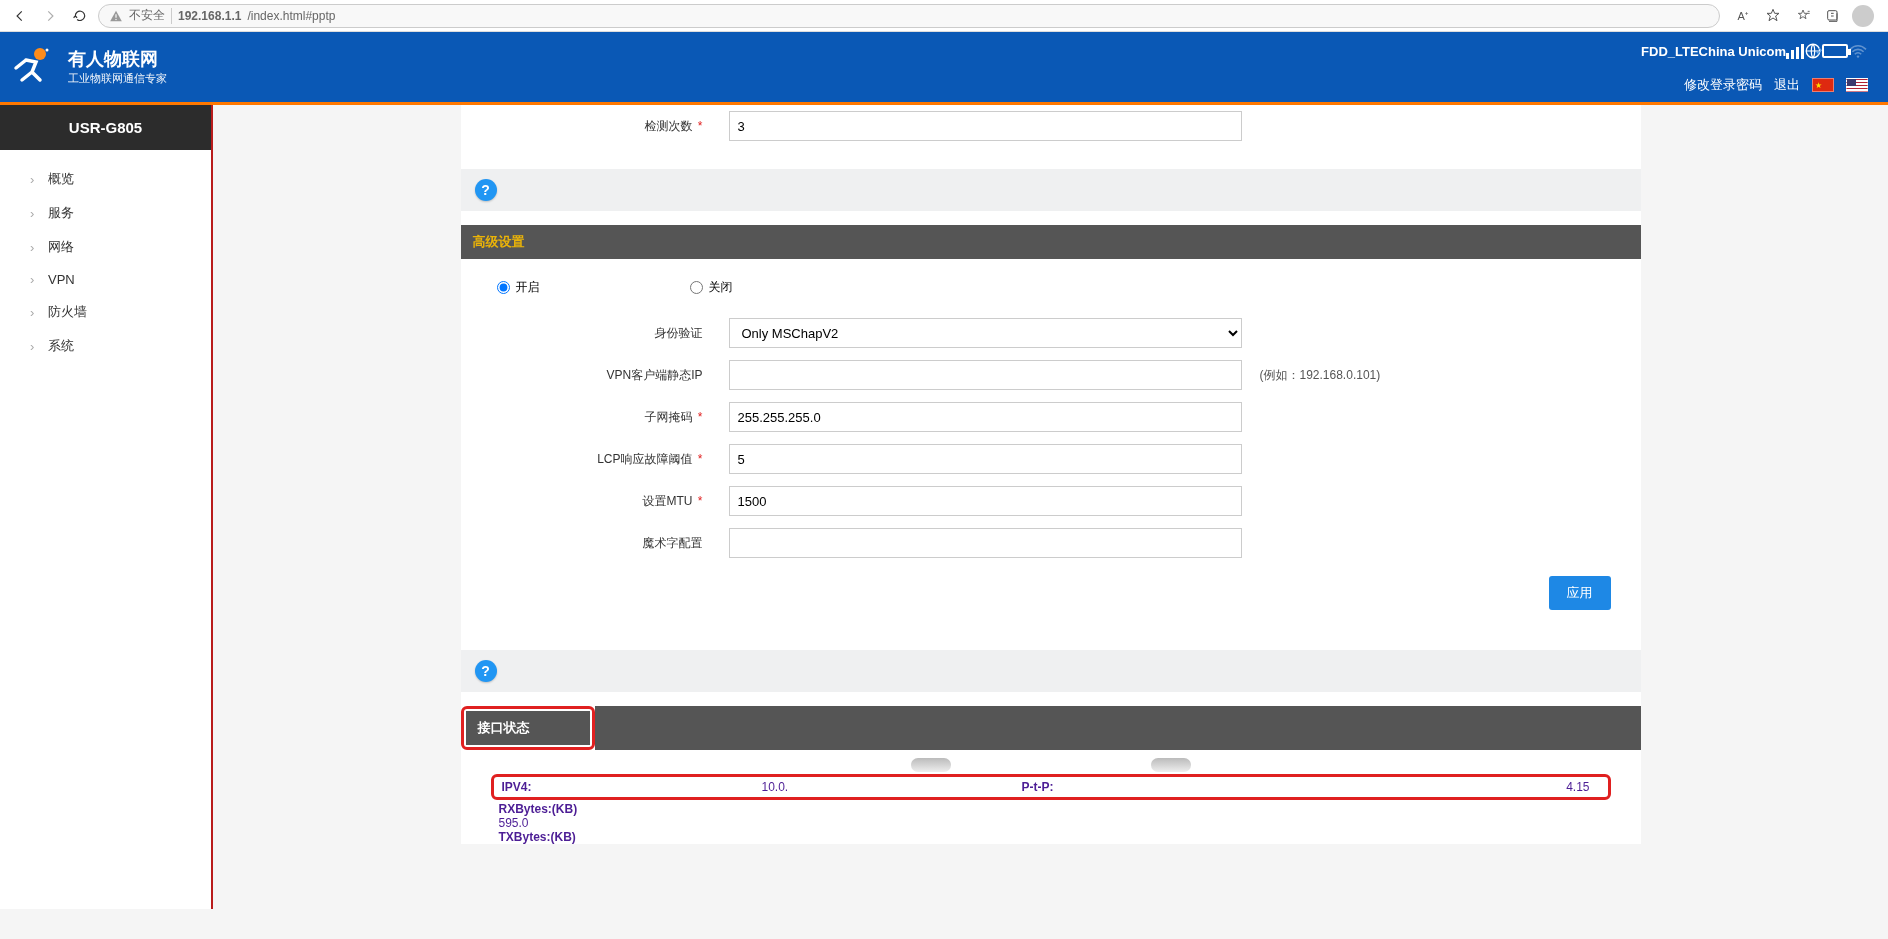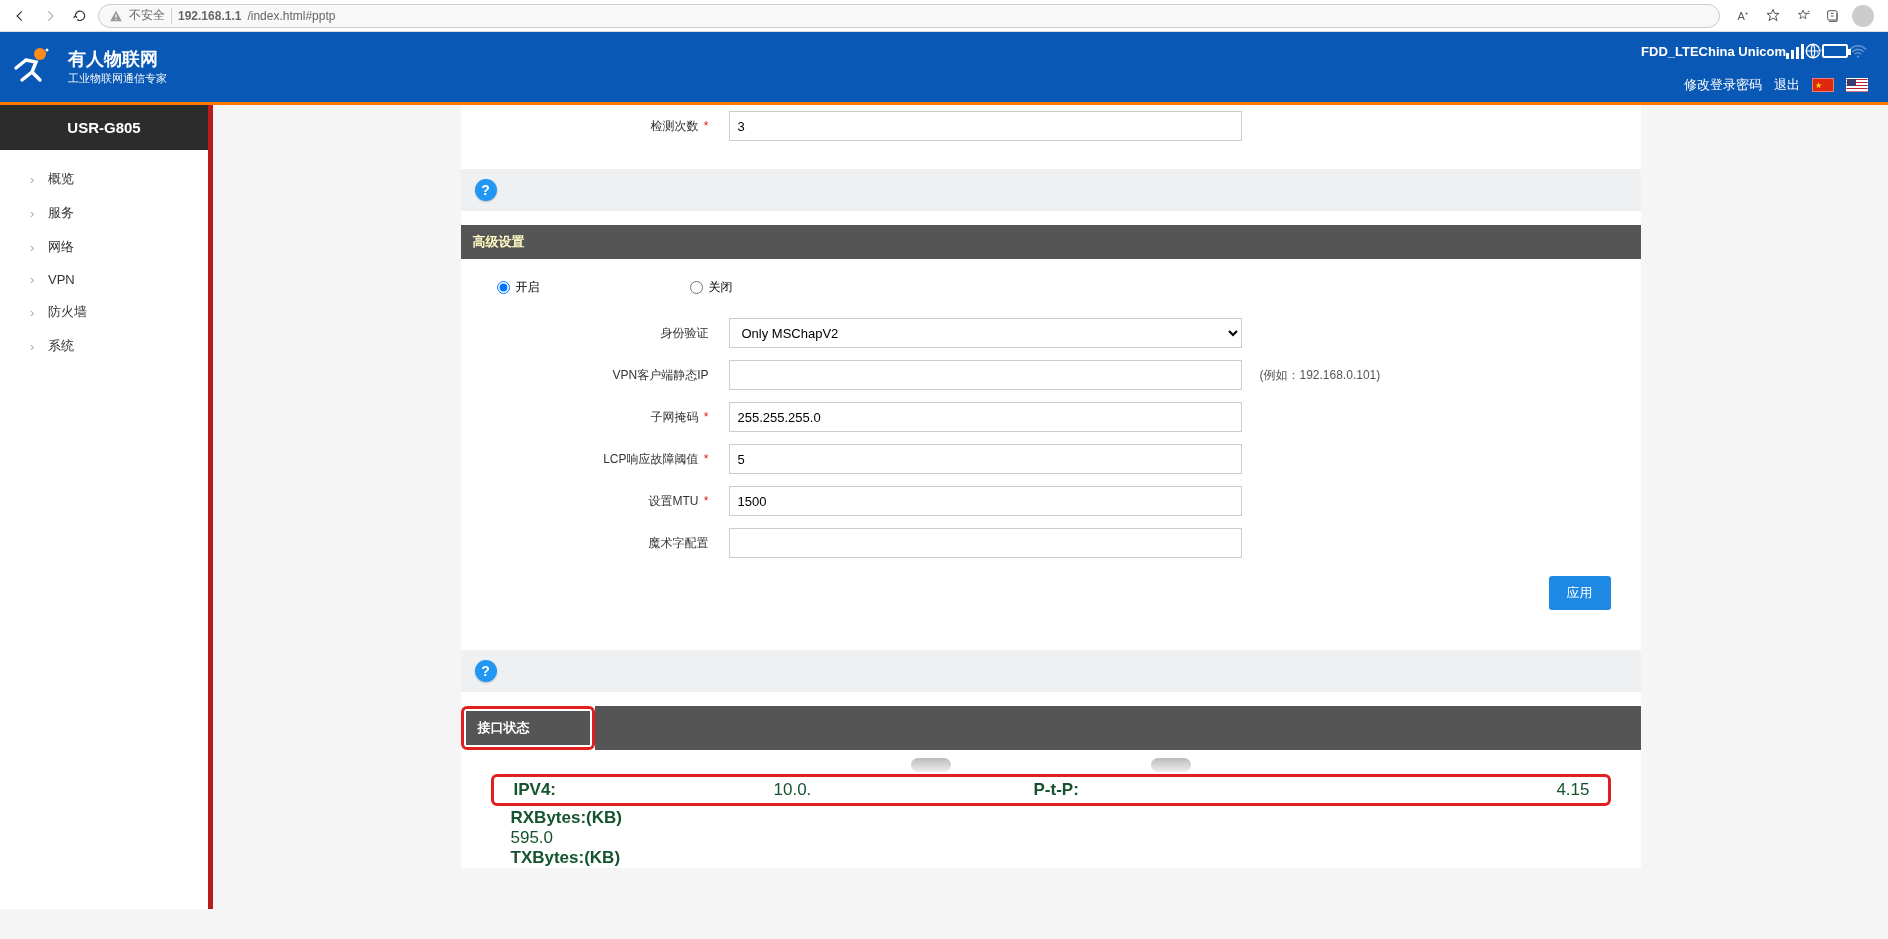--- a/index.html
+++ b/index.html
@@ -65,21 +65,21 @@
     .header-icons { display:flex; align-items:center; font-size:13px; }
     .header-icons .si { display:flex; align-items:center; justify-content:center; }
     .header-links { display:flex; align-items:center; gap: 12px; font-size: 13px; }
     .header-links a { color: #fff; text-decoration: none; cursor:pointer; }
     .flag { width: 22px; height: 14px; display:inline-block; border:1px solid rgba(255,255,255,0.4); }
 
     .below-orange { height: 3px; background:#ff7800; width:100%; }
 
     
     .main { display: flex; min-height: calc(100vh - 135px); }
-    .sidebar { width: 213px; background: #fff; border-right: 5px solid #b91c1c; }
+    .sidebar { width: 213px; background: #fff; border-right: 2px solid #b91c1c; }
     .device-name {
       background: #2c2c2c;
       color: #fff;
       padding: 14px 20px;
       font-size: 15px;
       font-weight: bold;
       text-align: center;
     }
     .side-nav { padding-top: 12px; text-align: right; }
     .side-item {
@@ -104,21 +104,21 @@
     .content-inner { max-width: 1180px; margin: 0 auto; background:#fff; min-height: 700px; }
 
     .form-row {
       display: flex;
       align-items: center;
       padding: 6px 0;
     }
     .form-label {
       width: 250px;
       text-align: right;
-      padding-right: 20px;
+      padding-right: 26px;
       font-size: 12px;
       color: #333;
     }
     .form-label .req { color: #e02020; margin-left:2px; }
     .form-input, .form-select {
       width: 513px;
       height: 30px;
       border: 1px solid #ccc;
       padding: 0 8px;
       font-size: 13px;
@@ -137,21 +137,21 @@
       background: #2196f3;
       color: #fff;
       border-radius: 50%;
       display:flex; align-items:center; justify-content:center;
       font-size: 14px; font-weight: bold;
       box-shadow: 0 1px 2px rgba(0,0,0,0.2);
     }
 
     .section-header {
       background: #555555;
-      color: #fef9c3;
+      color: #eab308;
       padding: 8px 12px;
       font-size: 13px;
       font-weight: bold;
     }
     .section-body { padding: 14px 18px; }
 
     .radio-row { display:flex; gap: 150px; padding: 6px 0 16px 18px; font-size: 12px; }
     .radio-group { display:flex; align-items:center; gap: 6px; }
 
     .apply-row { display:flex; justify-content:flex-end; padding: 12px 12px 18px 0; }
@@ -171,21 +171,21 @@
     .highlight-box {
       border: 3px solid #e02020;
       border-radius: 6px;
     }
     .iface-head-wrap { display:flex; }
     .iface-head-wrap .highlight-box { padding: 2px; }
     .iface-head-wrap .rest { flex:1; background:#555; }
 
     .status-table-wrap { padding: 6px 30px 0 30px; position:relative; }
     .status-row-hl { border: 3px solid #e02020; border-radius: 6px; padding: 2px 8px; margin: 2px 0; }
-    .status-row { display:flex; font-size: 17px; color:#14532d; padding: 1px 0; margin-left: 12px; }
+    .status-row { display:flex; font-size: 12px; color:#4c1d95; padding: 1px 0; }
     .stat-col-l1 { width: 260px; font-weight: bold; }
     .stat-col-v1 { width: 260px; }
     .stat-col-l2 { width: 260px; font-weight: bold; }
     .stat-col-v2 { flex:1; text-align: right; padding-right: 10px; }
     .bcast-line { display:flex; justify-content:center; gap: 200px; padding-top:2px; }
     .bcast-icon { width: 40px; height:14px; background:linear-gradient(#bbb,#eee); border-radius: 8px; }
 
     .signal-bars { display:inline-flex; align-items:flex-end; gap:2px; }
     .signal-bars span { width:3px; background:#fff; }
     .signal-bars span:nth-child(1){height:6px;}

